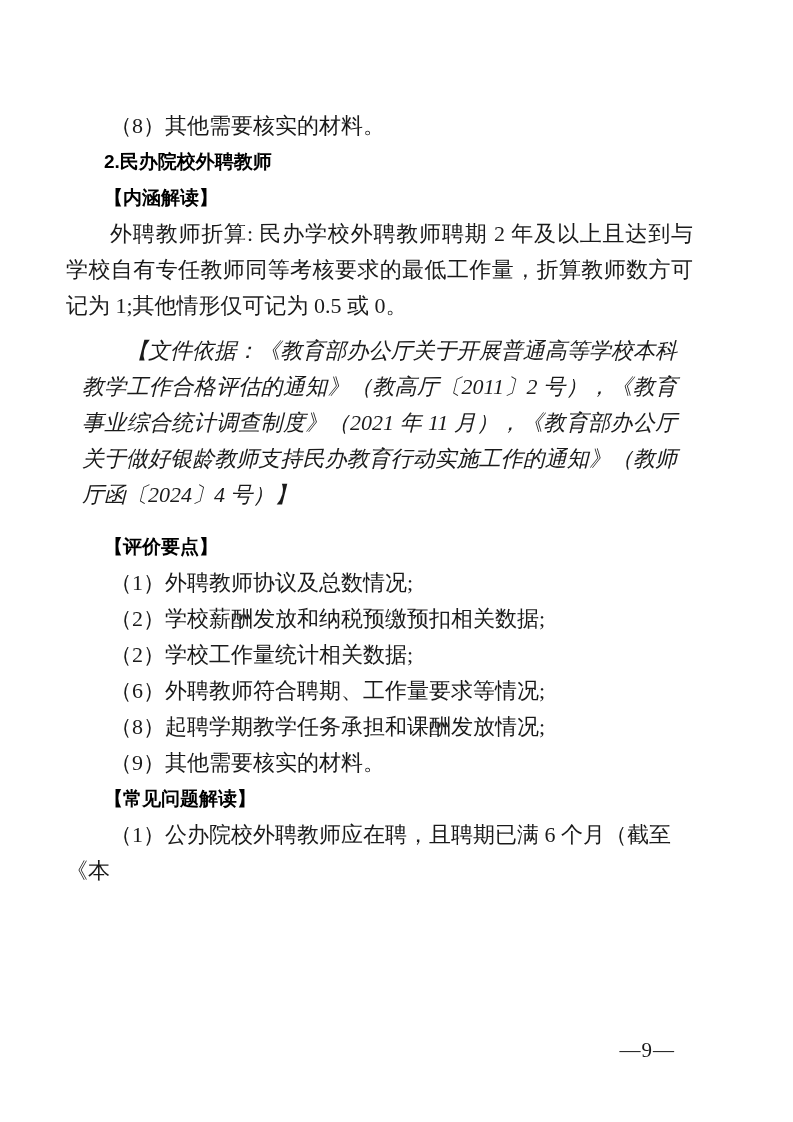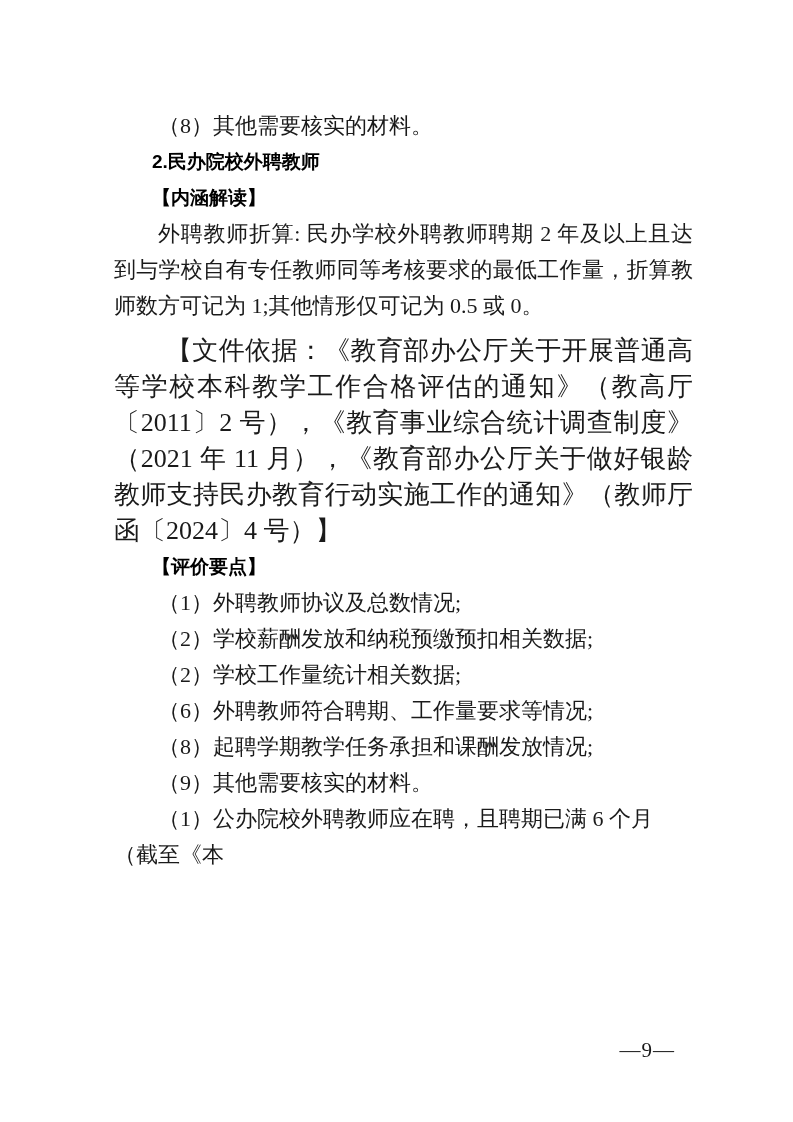--- a/index.html
+++ b/index.html
@@ -7,21 +7,21 @@
     padding: 0;
     background: #ffffff;
   }
   .doc-page {
     position: relative;
     width: 793px;
     height: 1122px;
     margin: 0 auto;
     background: #ffffff;
     box-sizing: border-box;
-    padding: 108px 100px 0 114px;
+    padding: 108px 100px 0 66px;
     overflow: hidden;
     font-family: "Liberation Serif", "DejaVu Serif", serif;
     color: #1a1a1a;
   }
   .para {
     margin: 0;
     font-size: 22px;
     line-height: 36px;
     text-align: justify;
     text-indent: 2em;
@@ -34,25 +34,26 @@
   .heading {
     margin: 0;
     font-size: 19px;
     line-height: 36px;
     text-indent: 2em;
     font-weight: bold;
     font-family: "Liberation Sans", "DejaVu Sans", sans-serif;
     color: #000000;
   }
   .kaiti {
-    margin: 0;
-    font-size: 26px;
+    margin: 16px;
+    font-size: 22px;
     line-height: 36px;
     text-align: justify;
     text-indent: 2em;
+    font-style: italic;
     word-break: break-all;
     overflow-wrap: break-word;
   }
   .sp-sm { margin-top: 9px; }
   .sp-md { margin-top: 0; }
   .sp-xs { margin-top: 0; }
   .page-footer {
     position: absolute;
     top: 1036px;
     right: 118px;
@@ -80,18 +81,19 @@
 
   <p class="heading sp-md">【评价要点】</p>
 
   <p class="para sp-xs">（1）外聘教师协议及总数情况;</p>
   <p class="para">（2）学校薪酬发放和纳税预缴预扣相关数据;</p>
   <p class="para">（2）学校工作量统计相关数据;</p>
   <p class="para">（6）外聘教师符合聘期、工作量要求等情况;</p>
   <p class="para">（8）起聘学期教学任务承担和课酬发放情况;</p>
   <p class="para">（9）其他需要核实的材料。</p>
 
+  <p class="heading">【常见问题解读】</p>
 
   <p class="para last-of-section">（1）公办院校外聘教师应在聘，且聘期已满 6 个月（截至《本</p>
 
   <div class="page-footer">—9—</div>
 
 </div>
 
 </body></html>

